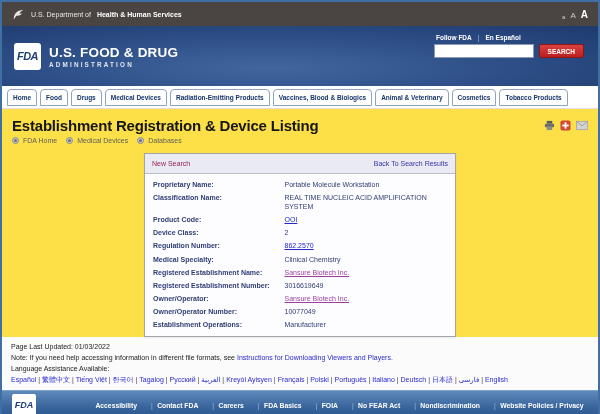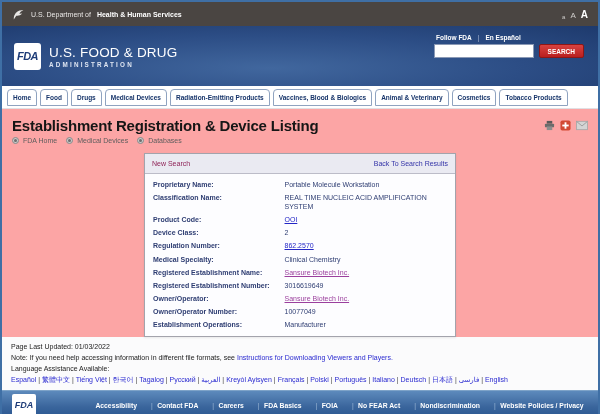--- a/index.html
+++ b/index.html
@@ -17,40 +17,40 @@
   .sz0 { font-size:6px; } .sz1 { font-size:8px; } .sz2 { font-size:10px; font-weight:bold; color:#fff; }
 
   
   .fda-header { height:60px; flex:0 0 auto; position:relative;
     background:radial-gradient(ellipse at 45% 70%, #41679e 0%, #2c4d85 55%, #1e3a6d 100%);
     display:flex; align-items:center; padding:0 12px; }
   .fda-logo { width:27px; height:27px; background:#fff; border-radius:3px; color:#1e3c78;
     font-weight:bold; font-size:11px; display:flex; align-items:center; justify-content:center;
     font-style:italic; letter-spacing:-0.5px; }
   .fda-title { color:#fff; margin-left:8px; }
-  .fda-title .t1 { font-size:13.5px; font-weight:normal; letter-spacing:0.2px; }
+  .fda-title .t1 { font-size:13.5px; font-weight:bold; letter-spacing:0.2px; }
   .fda-title .t2 { font-size:6.3px; font-weight:bold; letter-spacing:2.2px; margin-top:1px; color:#dfe6f2; }
   .header-right { position:absolute; right:14px; top:8px; width:150px; }
   .follow-row { display:flex; gap:6px; font-size:6.5px; font-weight:bold; color:#fff; margin-bottom:3px; padding-left:2px; }
   .follow-row a { color:#fff; text-decoration:none; cursor:pointer; }
   .follow-row .vsep { color:#aebcd4; font-weight:normal; }
   .search-row { display:flex; gap:5px; align-items:center; }
   .search-input { width:100px; height:14px; border:1px solid #8a99b5; font-size:7px; padding:0 3px; background:#fff; }
   .search-btn { background:linear-gradient(180deg,#d8423f,#b91f1f); color:#fff; border:1px solid #8e1616;
     border-radius:2px; font-size:6.5px; font-weight:bold; height:14px; padding:0 8px; cursor:pointer; }
 
   
   .nav-bar { flex:0 0 auto; background:#fff; padding:3px 4px 2px 5px; display:flex; gap:3px;
     border-bottom:1px solid #e0e0e4; }
   .nav-tab { font-size:6.5px; font-weight:bold; color:#16346a; background:#fff;
     border:1px solid #8fa3c0; border-radius:4px 4px 0 0; padding:4px 5px; text-decoration:none;
     white-space:nowrap; cursor:pointer; }
 
   
-  .main { flex:1 1 auto; background:#fca5a5; padding:8px 10px 0; position:relative; }
+  .main { flex:1 1 auto; background:#fde047; padding:8px 10px 0; position:relative; }
   .title-row { display:flex; align-items:flex-start; }
   .page-title { font-size:15px; font-weight:bold; color:#161616; letter-spacing:-0.2px; }
   .action-icons { margin-left:auto; display:flex; gap:5px; margin-top:3px; }
   .action-icons svg { display:block; cursor:pointer; }
   .breadcrumb { display:flex; align-items:center; gap:9px; margin-top:3px; font-size:7px; color:#5d5d5d; }
   .crumb { display:flex; align-items:center; gap:4px; cursor:pointer; }
   .crumb-icon { width:7px; height:7px; border-radius:50%; background:#c9c9c9; border:1px solid #8a8a8a;
     display:inline-flex; align-items:center; justify-content:center; }
   .crumb-icon::after { content:""; width:3px; height:3px; border-radius:50%; background:#6f6f6f; }
 

